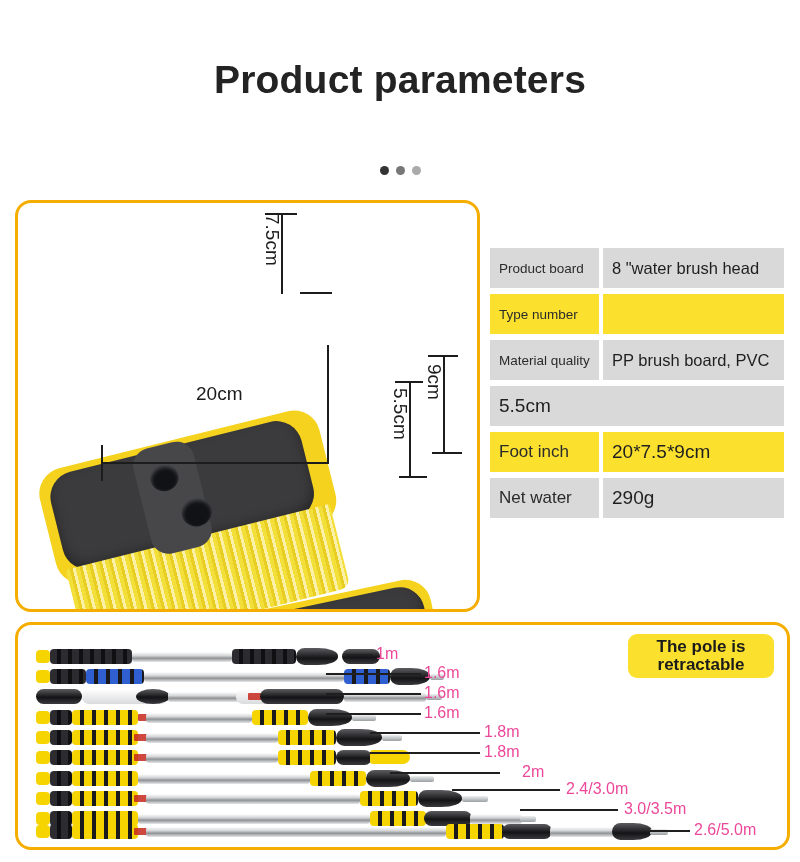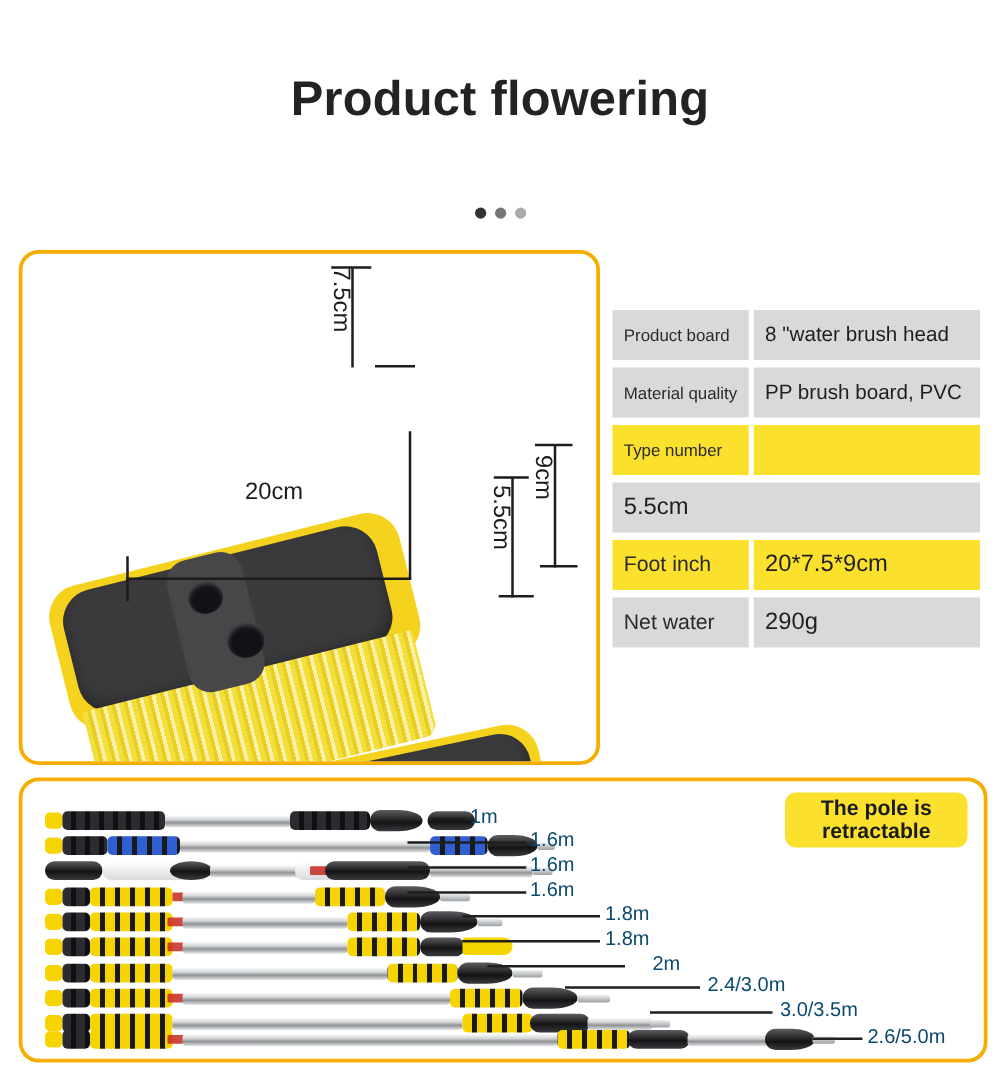--- a/index.html
+++ b/index.html
@@ -259,21 +259,21 @@
 
   
   .callout-line {
     position: absolute;
     height: 2px;
     background: #1f1f1f;
   }
   .callout-label {
     position: absolute;
     font-size: 16px;
-    color: #0c4a6e;
+    color: #ec4899;
     white-space: nowrap;
   }
 
   
   #retract-badge {
     position: absolute;
     left: 628px;
     top: 634px;
     width: 146px;
     height: 44px;
@@ -286,21 +286,21 @@
     line-height: 1.05;
     font-weight: bold;
     font-size: 17px;
     color: #1b1b1b;
     text-align: center;
   }
 </style>
 </head>
 <body>
 
-<div class="page-title">Product flowering</div>
+<div class="page-title">Product parameters</div>
 
 <div class="dots">
   <span class="dot" style="background:#333333"></span>
   <span class="dot" style="background:#777777"></span>
   <span class="dot" style="background:#AAAAAA"></span>
 </div>
 
 <div class="panel" id="brush-panel">
 
   <div class="brush" id="brush-a">
@@ -347,28 +347,28 @@
   <div class="dim-label" style="left:411px; top:388px; transform: rotate(90deg); transform-origin: left top;">5.5cm</div>
 </div>
 
 <div id="param-table">
 
   <div class="prow gray">
     <div class="pcell label">Product board</div>
     <div class="pcell value">8 "water brush head</div>
   </div>
 
+  <div class="prow yellow">
+    <div class="pcell label">Type number</div>
+    <div class="pcell value soft"></div>
+  </div>
+
   <div class="prow gray">
     <div class="pcell label">Material quality</div>
     <div class="pcell value">PP brush board, PVC</div>
-  </div>
-
-  <div class="prow yellow">
-    <div class="pcell label">Type number</div>
-    <div class="pcell value soft"></div>
   </div>
 
 
   <div class="prow gray">
     <div class="pcell value big">5.5cm</div>
   </div>
 
   <div class="prow yellow">
     <div class="pcell label big">Foot inch</div>
     <div class="pcell value big">20*7.5*9cm</div>

